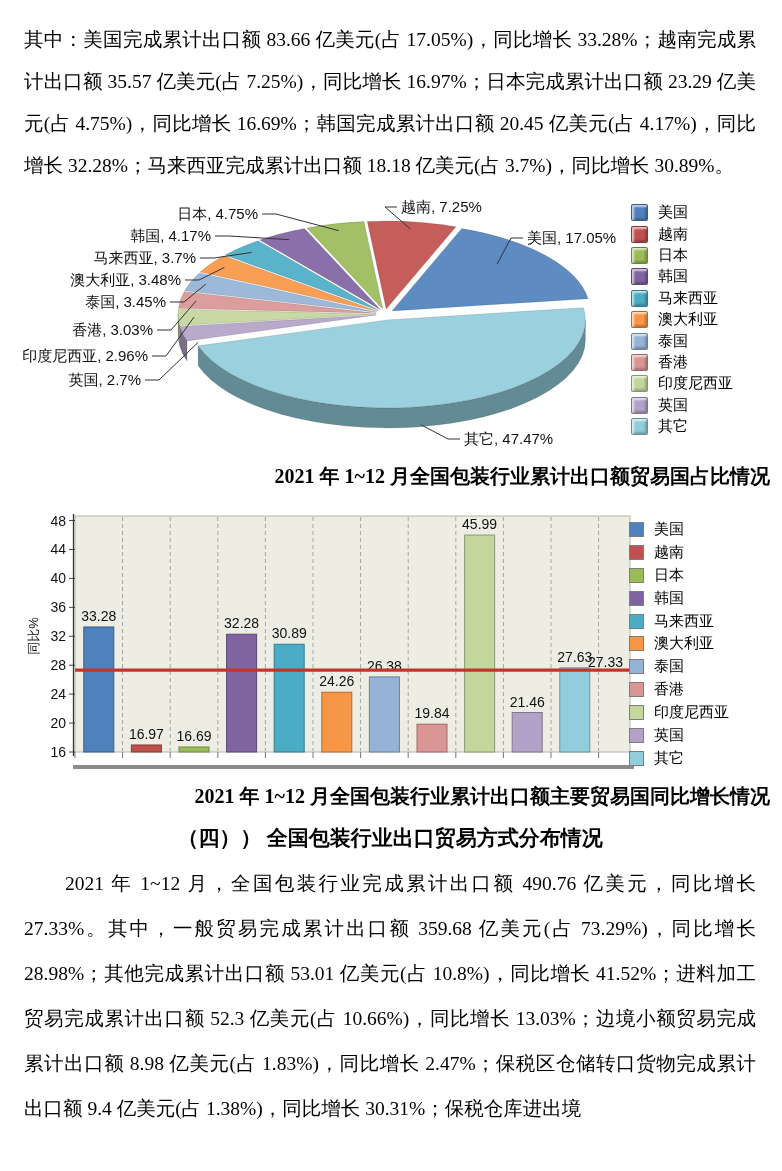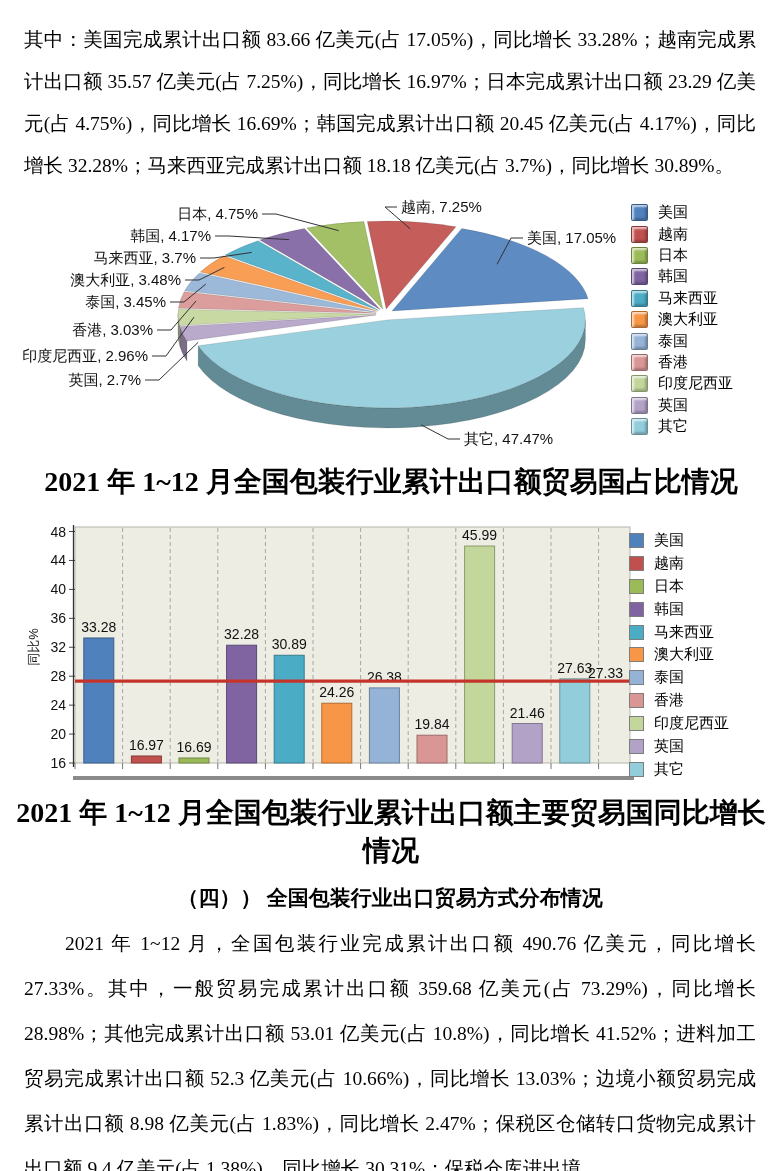--- a/index.html
+++ b/index.html
@@ -3,21 +3,21 @@
 <meta charset="utf-8">
 <style>
   html,body{margin:0;padding:0;}
   body{
     width:782px;height:1171px;background:#ffffff;overflow:hidden;
     font-family:"Liberation Serif","DejaVu Serif",serif;color:#000;
   }
   .para{font-size:19.5px;line-height:42px;text-align:justify;margin:0 26px 0 24px;}
   .para-top{margin-top:19px;}
   .para-bottom{margin-top:9px;line-height:45px;text-indent:41px;}
-  .caption{font-size:28px;font-weight:bold;text-align:center;margin:12px;}
+  .caption{font-size:20px;font-weight:bold;text-align:right;margin:12px;}
   .caption-pie{margin-top:7px;}
   .caption-bar{margin-top:9px;}
   .heading{font-size:21px;font-weight:bold;margin:14px 26px 0 24px;text-align:center;}
   section.chart{position:relative;height:268px;}
   .pie-section{margin-top:1px;}
   .bar-section{margin-top:16px;}
   section.chart svg{position:absolute;left:0;top:0;}
   .chart svg text{font-family:"Liberation Sans","DejaVu Sans",sans-serif;fill:#111;}
   .pie-section svg text{font-size:15px;}
   .legend{position:absolute;display:flex;flex-direction:column;}

